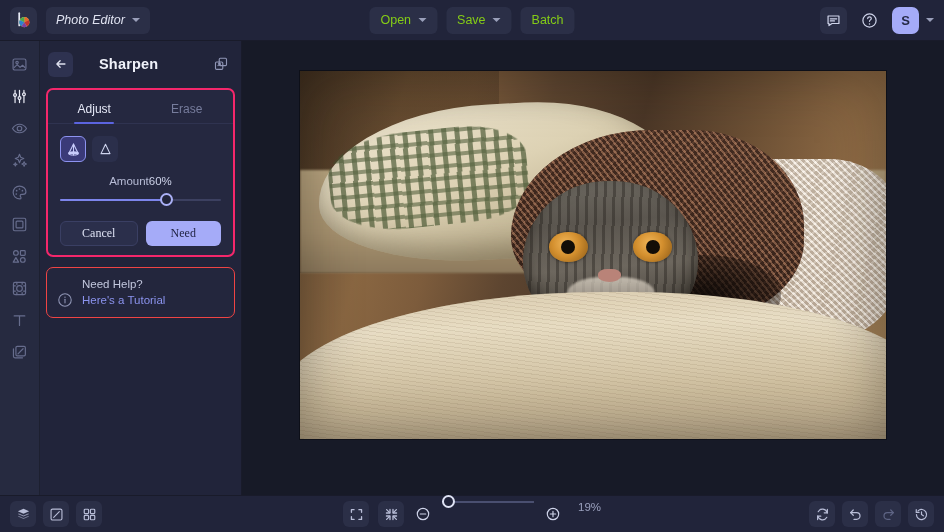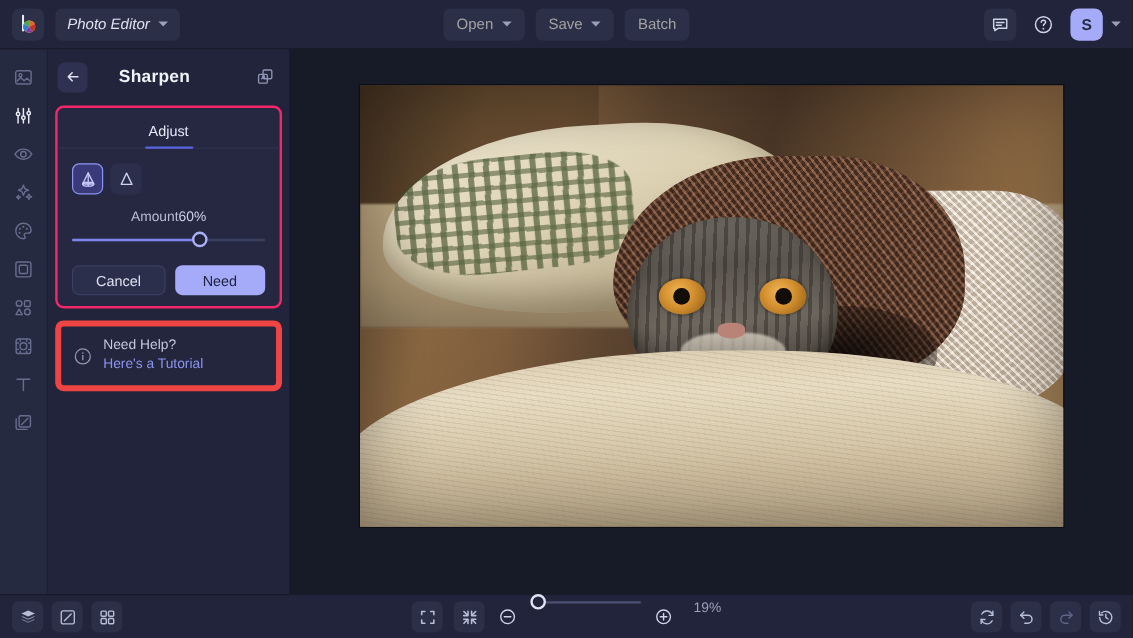--- a/index.html
+++ b/index.html
@@ -36,21 +36,21 @@
   }
   .chev { width: 0; height: 0; border-left: 4px solid transparent; border-right: 4px solid transparent;
           border-top: 4.5px solid #9a9fba; }
   .center-group {
     position: absolute; left: 50%; transform: translateX(-50%);
     display: flex; align-items: center; gap: 9px;
   }
   .tbtn {
     height: 27px; padding: 0 11px; background: #2b2f47; border-radius: 6px;
     display: flex; align-items: center; gap: 7px;
-    font-size: 12.5px; color: #a3a3a3; border: none; cursor: pointer;
+    font-size: 12.5px; color: #84cc16; border: none; cursor: pointer;
     font-family: "Liberation Sans", sans-serif;
   }
   .right-group { margin-left: auto; display: flex; align-items: center; gap: 9px; }
   .icon-sq {
     width: 27px; height: 27px; border-radius: 6px; background: #2b2f47;
     display: flex; align-items: center; justify-content: center;
   }
   .avatar {
     width: 27px; height: 27px; border-radius: 7px; background: #a5abf8;
     display: flex; align-items: center; justify-content: center;
@@ -124,28 +124,28 @@
   .track { position: absolute; left: 12px; right: 12px; top: 12px; height: 2px; background: #3c4060; border-radius: 2px; }
   .track-fill { position: absolute; left: 12px; top: 12px; height: 2px; background: #7d85ec; border-radius: 2px; }
   .thumb {
     position: absolute; top: 6px; width: 13px; height: 13px; border-radius: 50%;
     background: #21243a; border: 2.5px solid #aab0f6; cursor: pointer;
   }
   .btn-row { display: flex; gap: 8px; padding: 14px 12px 0 12px; }
   .btn {
     flex: 1; height: 25px; border-radius: 6px; font-size: 12px; cursor: pointer;
     display: flex; align-items: center; justify-content: center;
-    font-family: Liberation Sans, sans-serif;
+    font-family: Liberation Serif, serif;
   }
   .btn-cancel { background: #2b2f4b; color: #dde1f2; border: 1px solid #3a3f63; }
   .btn-apply { background: #a5abf8; color: #1e2140; border: none; font-weight: normal; }
   .help-card {
     margin: 10px 6px 0 6px; padding: 9px 10px;
-    background: #23263d; border: 5px solid #ef4444; border-radius: 7px;
-    display: flex; gap: 9px; align-items: center;
+    background: #23263d; border: 1px solid #ef4444; border-radius: 7px;
+    display: flex; gap: 9px; align-items: flex-end;
   }
   .help-icon { color: #8f95b5; flex: none; }
   .help-t1 { font-size: 11.5px; color: #c3c8de; line-height: 1.35; }
   .help-t2 { font-size: 11.5px; color: #8b93ee; line-height: 1.35; cursor: pointer; }
 
   
   .canvas-area {
     flex: 1; background: #171a27; position: relative;
     display: flex; align-items: center; justify-content: center;
   }
@@ -465,20 +465,23 @@
               <path d="M5.6 10.9l2.6-2.6M8.2 8.3v1.8M8.2 8.3H6.4" stroke-linecap="round"></path>
             </svg>
           </span>
         </div>
       </div>
 
       <div class="tool-card">
         <div class="tabs">
           <div class="tab active">
             <span>Adjust</span>
+          </div>
+          <div class="tab">
+            <span>Erase</span>
           </div>
         </div>
 
         <div class="mode-row">
           <div class="mode-btn selected">
             <span>
               <svg width="15" height="15" viewBox="0 0 16 16" fill="none" stroke="currentColor" stroke-width="1.15">
                 <path d="M8 2.2L13 12.2H3z" stroke-linejoin="round"></path>
                 <ellipse cx="8" cy="12.2" rx="5" ry="1.7"></ellipse>
                 <path d="M8 2.2v11.7M3.3 11.2l9.4 0" stroke-linecap="round"></path>

